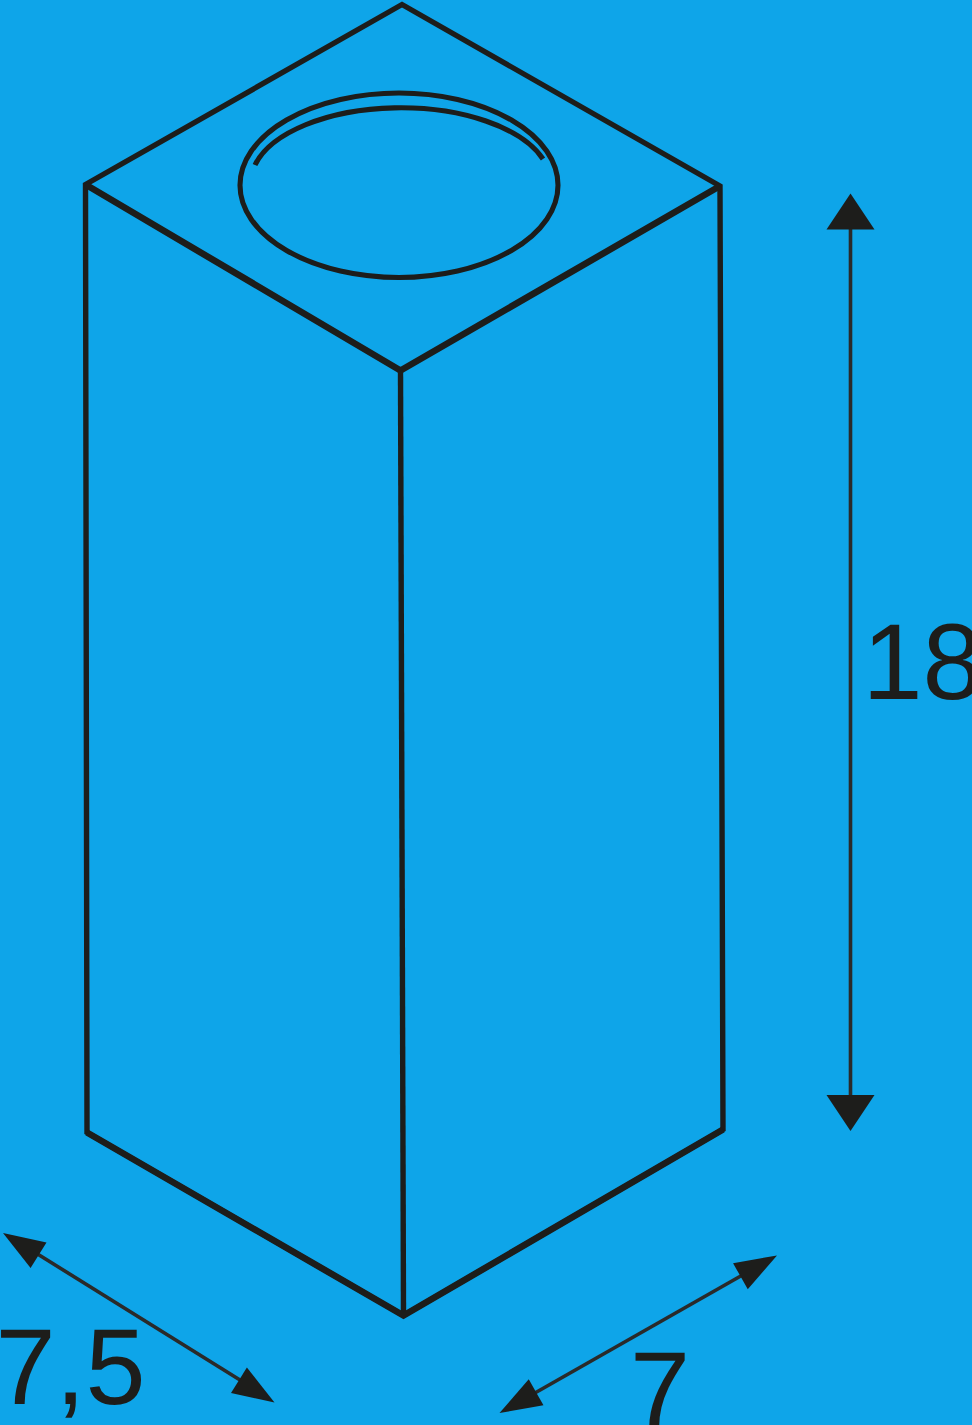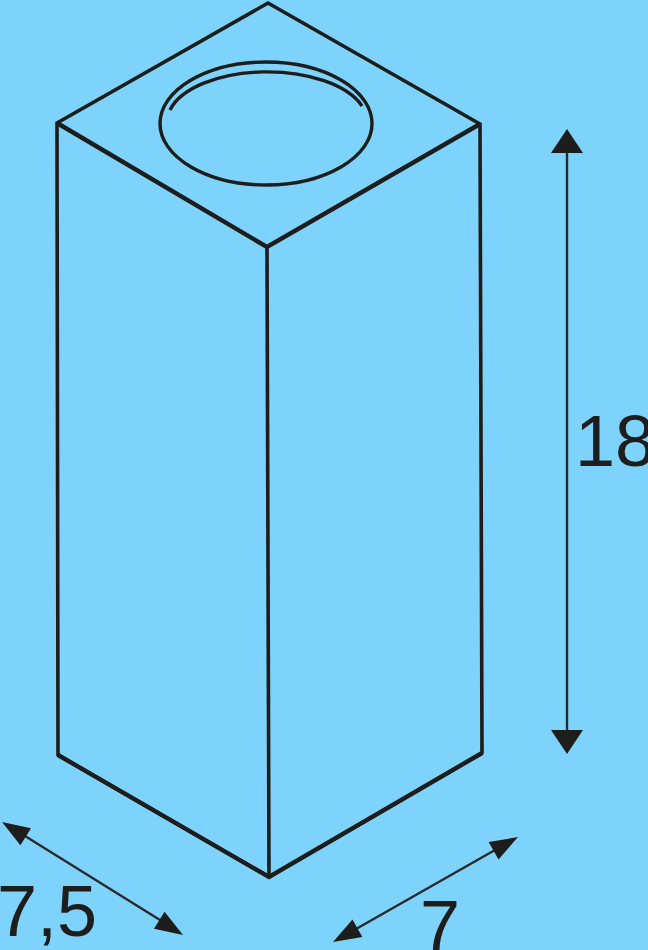--- a/index.html
+++ b/index.html
@@ -4,21 +4,21 @@
 <style>
   html, body {
     margin: 0;
     padding: 0;
     background: #ffffff;
   }
   .stage {
     position: relative;
     width: 648px;
     height: 950px;
-    background: #7dd3fc;
+    background: #0ea5e9;
     overflow: hidden;
   }
   svg { display: block; }
   .edge {
     fill: none;
     stroke: #1d1d1b;
     stroke-width: 3.6;
     stroke-linejoin: miter;
     stroke-linecap: butt;
   }

